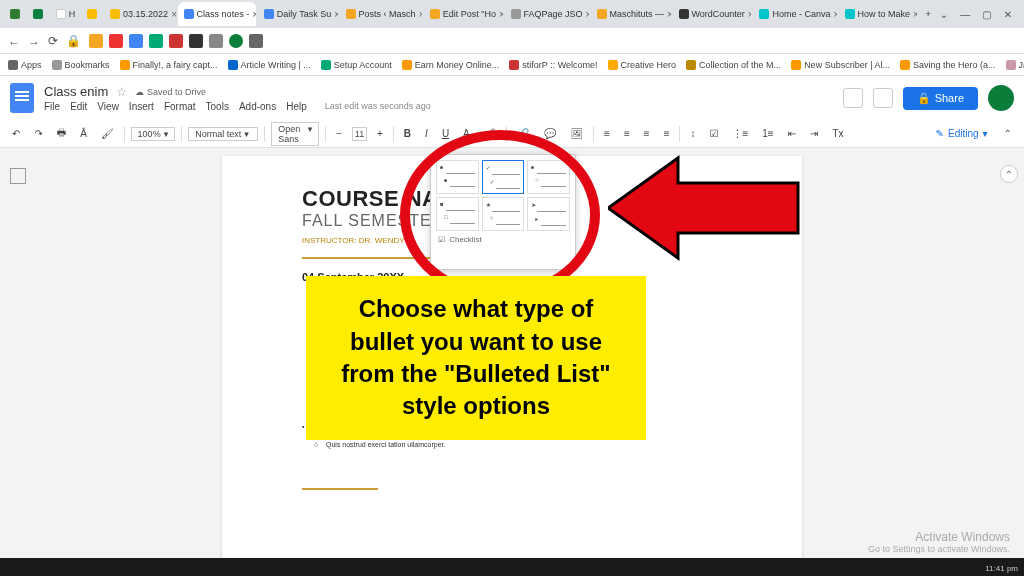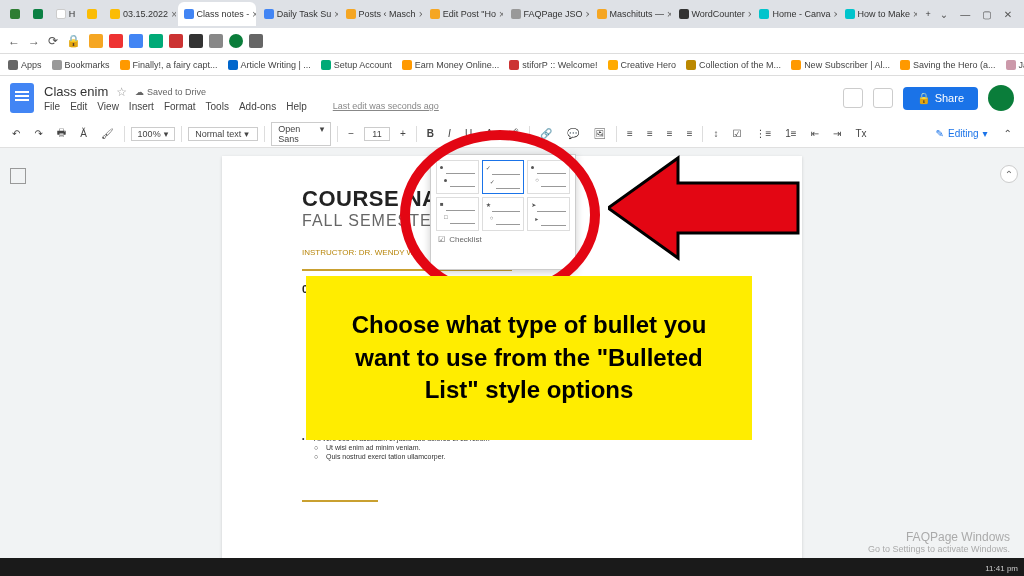--- a/index.html
+++ b/index.html
@@ -20,52 +20,52 @@
 .bm-icon{width:10px;height:10px;background:#f90;border-radius:2px}
 .docs-header{background:#fff;height:44px;display:flex;align-items:center;padding:4px 10px;gap:10px}
 .docs-logo{width:24px;height:30px;background:#4285f4;border-radius:3px;position:relative}
 .docs-logo::after{content:"";position:absolute;top:8px;left:5px;right:5px;height:2px;background:#fff;box-shadow:0 4px 0 #fff,0 8px 0 #fff}
 .title-area{flex:1}
 .doc-title{font-size:13px;color:#333}
 .title-row{display:flex;align-items:center;gap:8px}
 .star{color:#999;font-size:12px}
 .cloud-save{font-size:9px;color:#666;display:flex;align-items:center;gap:3px}
 .menus{display:flex;gap:10px;font-size:10px;color:#444;margin-top:2px}
-.last-edit{font-size:9px;color:#888;text-decoration:underline;margin-left:16px}
+.last-edit{font-size:9px;color:#888;margin-left:8px}
 .share-btn{background:#1a73e8;color:#fff;padding:5px 14px;border-radius:4px;font-size:11px;display:flex;align-items:center;gap:4px}
 .hdr-icon{width:20px;height:20px;border:1px solid #ccc;border-radius:3px}
 .avatar{width:26px;height:26px;background:#0a7d3a;border-radius:50%}
 .toolbar{background:#fff;height:28px;display:flex;align-items:center;padding:0 8px;gap:6px;font-size:10px;color:#444;border-bottom:1px solid #e0e0e0}
 .tb-sep{width:1px;height:16px;background:#ddd}
 .tb-item{padding:2px 4px;cursor:pointer}
 .tb-sel{border:1px solid #ccc;padding:1px 6px;font-size:9px;display:flex;align-items:flex-start;gap:3px}
 .editing{margin-left:auto;display:flex;align-items:center;gap:4px;color:#1a73e8}
 .canvas{position:absolute;top:148px;left:0;right:0;bottom:0;background:#f1f3f4;display:flex;justify-content:center;padding-top:8px}
 .page{width:580px;background:#fff;box-shadow:0 1px 3px rgba(0,0,0,0.15);padding:30px 80px;position:relative}
 .course-title{font-size:22px;font-weight:700;color:#222;letter-spacing:0.5px}
 .semester{font-size:16px;color:#666;font-weight:300;letter-spacing:1px}
-.instructor{font-size:8px;color:#b8860b;margin-top:18px}
+.instructor{font-size:8px;color:#b8860b;margin-top:6px}
 .email{font-size:8px;color:#b8860b}
 .hr1{border:none;border-top:2px solid #c9a030;margin:12px 0;width:50%}
 .date{font-size:11px;font-weight:700;color:#222;margin-top:4px}
 .lorem-list{margin-top:140px;font-size:7px;color:#333;list-style:none}
 .lorem-list li{margin:2px 0;padding-left:12px;position:relative}
 .lorem-list li::before{content:"•";position:absolute;left:0}
 .lorem-list .sub{padding-left:24px}
 .lorem-list .sub::before{content:"○";left:12px}
 .bullet-popup{position:absolute;top:154px;left:430px;width:146px;height:116px;background:#fff;border:1px solid #ccc;box-shadow:0 2px 8px rgba(0,0,0,0.2);padding:5px;z-index:5}
 .popup-grid{display:grid;grid-template-columns:1fr 1fr 1fr;gap:3px}
 .popup-cell{border:1px solid #ddd;height:34px;padding:3px;font-size:6px;color:#555}
 .popup-cell .line{height:1px;background:#999;margin:3px 0 3px 6px}
 .popup-cell .dot{display:inline-block;width:3px;height:3px;background:#555;border-radius:50%;margin-right:2px}
 .popup-cell .check{color:#555}
 .checklist-row{font-size:8px;color:#666;padding:4px 2px;display:flex;align-items:center;gap:4px}
 .red-circle{position:absolute;top:130px;left:400px;width:200px;height:170px;border:10px solid #e30613;border-radius:50%;z-index:8;pointer-events:none}
 .red-arrow{position:absolute;top:148px;left:608px;z-index:9;pointer-events:none}
-.yellow-box{position:absolute;top:276px;left:306px;width:446px;height:164px;background:#ffed00;z-index:10;display:flex;align-items:center;justify-content:flex-end;padding:24px;text-align:center}
+.yellow-box{position:absolute;top:276px;left:306px;width:340px;height:164px;background:#ffed00;z-index:10;display:flex;align-items:center;justify-content:flex-end;padding:24px;text-align:center}
 .yellow-text{font-size:24px;font-weight:700;color:#000;line-height:1.35}
 .sidebar{position:absolute;left:10px;top:168px;width:24px}
 .sidebar-icon{width:16px;height:16px;border:1px solid #999}
 .activate{position:absolute;bottom:22px;right:14px;font-size:12px;color:#aaa;text-align:right}
 .activate .sub{font-size:9px}
 .taskbar{position:absolute;bottom:0;left:0;right:0;height:18px;background:#1a1a1a;display:flex;align-items:center}
 .taskbar-time{position:absolute;right:6px;bottom:3px;font-size:8px;color:#ccc;text-align:right}
 .chev-up{position:absolute;right:6px;top:165px;width:18px;height:18px;background:#fff;border:1px solid #ccc;border-radius:50%;display:flex;align-items:center;justify-content:center;font-size:10px;color:#666}
 </style>
 </head>
@@ -244,24 +244,24 @@
   <span class="tb-item">↶</span>
   <span class="tb-item">↷</span>
   <span class="tb-item">🖶</span>
   <span class="tb-item">Ă</span>
   <span class="tb-item">🖌</span>
   <div class="tb-sep"></div>
   <span class="tb-sel"><span>100%</span> ▾</span>
   <div class="tb-sep"></div>
   <span class="tb-sel" style="width:70px"><span>Normal text</span> ▾</span>
   <div class="tb-sep"></div>
-  <span class="tb-sel" style="width:60px"><span>Open Sans</span> ▾</span>
+  <span class="tb-sel" style="width:48px"><span>Open Sans</span> ▾</span>
   <div class="tb-sep"></div>
   <span class="tb-item">−</span>
-  <span class="tb-sel" style="width:26px;justify-content:center">11</span>
+  <span class="tb-sel" style="width:15px;justify-content:center">11</span>
   <span class="tb-item">+</span>
   <div class="tb-sep"></div>
   <span class="tb-item"><b>B</b></span>
   <span class="tb-item"><i>I</i></span>
   <span class="tb-item"><u>U</u></span>
   <span class="tb-item"><u style="text-decoration-color:#000">A</u></span>
   <span class="tb-item">🖍</span>
   <div class="tb-sep"></div>
   <span class="tb-item">🔗</span>
   <span class="tb-item">💬</span>
@@ -321,18 +321,18 @@
   <polygon points="0,60 70,10 70,35 190,35 190,85 70,85 70,110" fill="#e30613" stroke="#000" stroke-width="3"></polygon>
 </svg>
 
 <div class="yellow-box">
   <div class="yellow-text">Choose what type of bullet you want to use from the "Bulleted List" style options</div>
 </div>
 
 <div class="chev-up">⌃</div>
 
 <div class="activate">
-  <div>FAQPage Windows</div>
+  <div>Activate Windows</div>
   <div class="sub">Go to Settings to activate Windows.</div>
 </div>
 
 <div class="taskbar"></div>
 <div class="taskbar-time">11:41 pm</div>
 
 </body></html>

